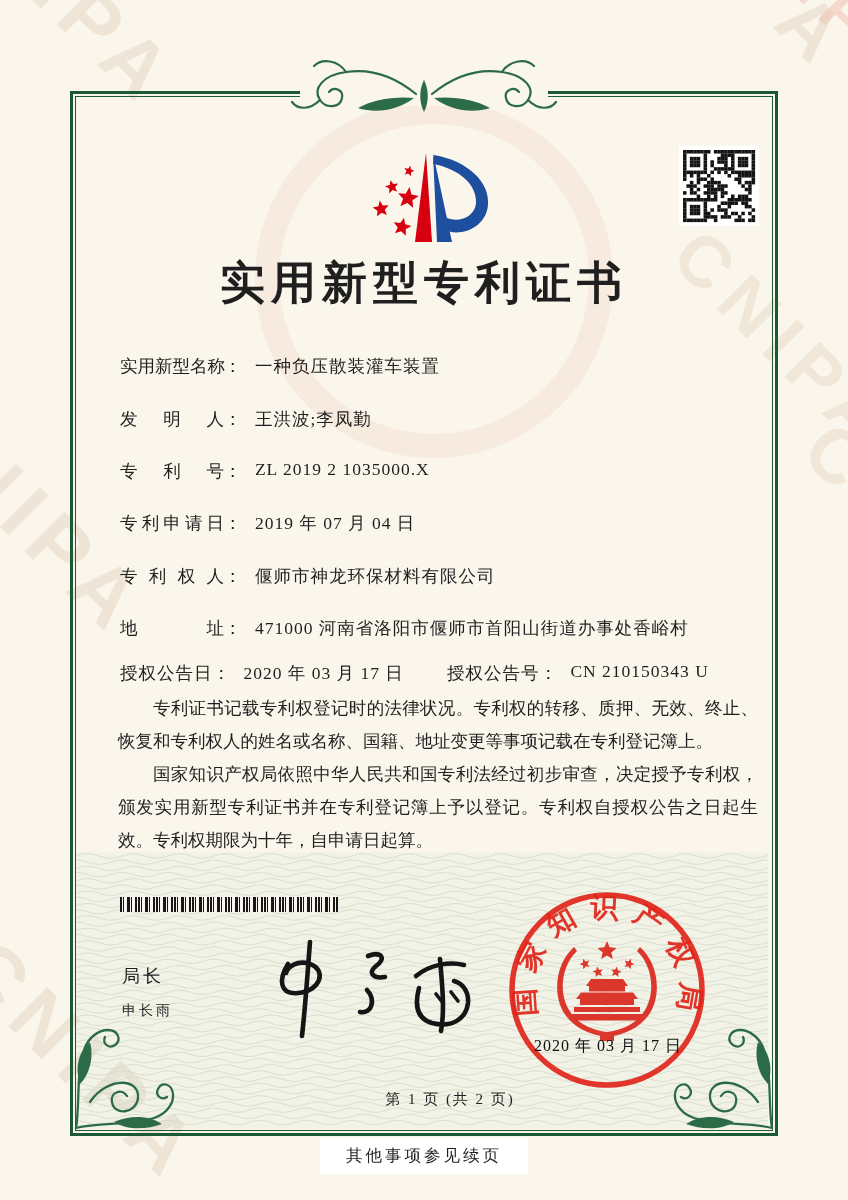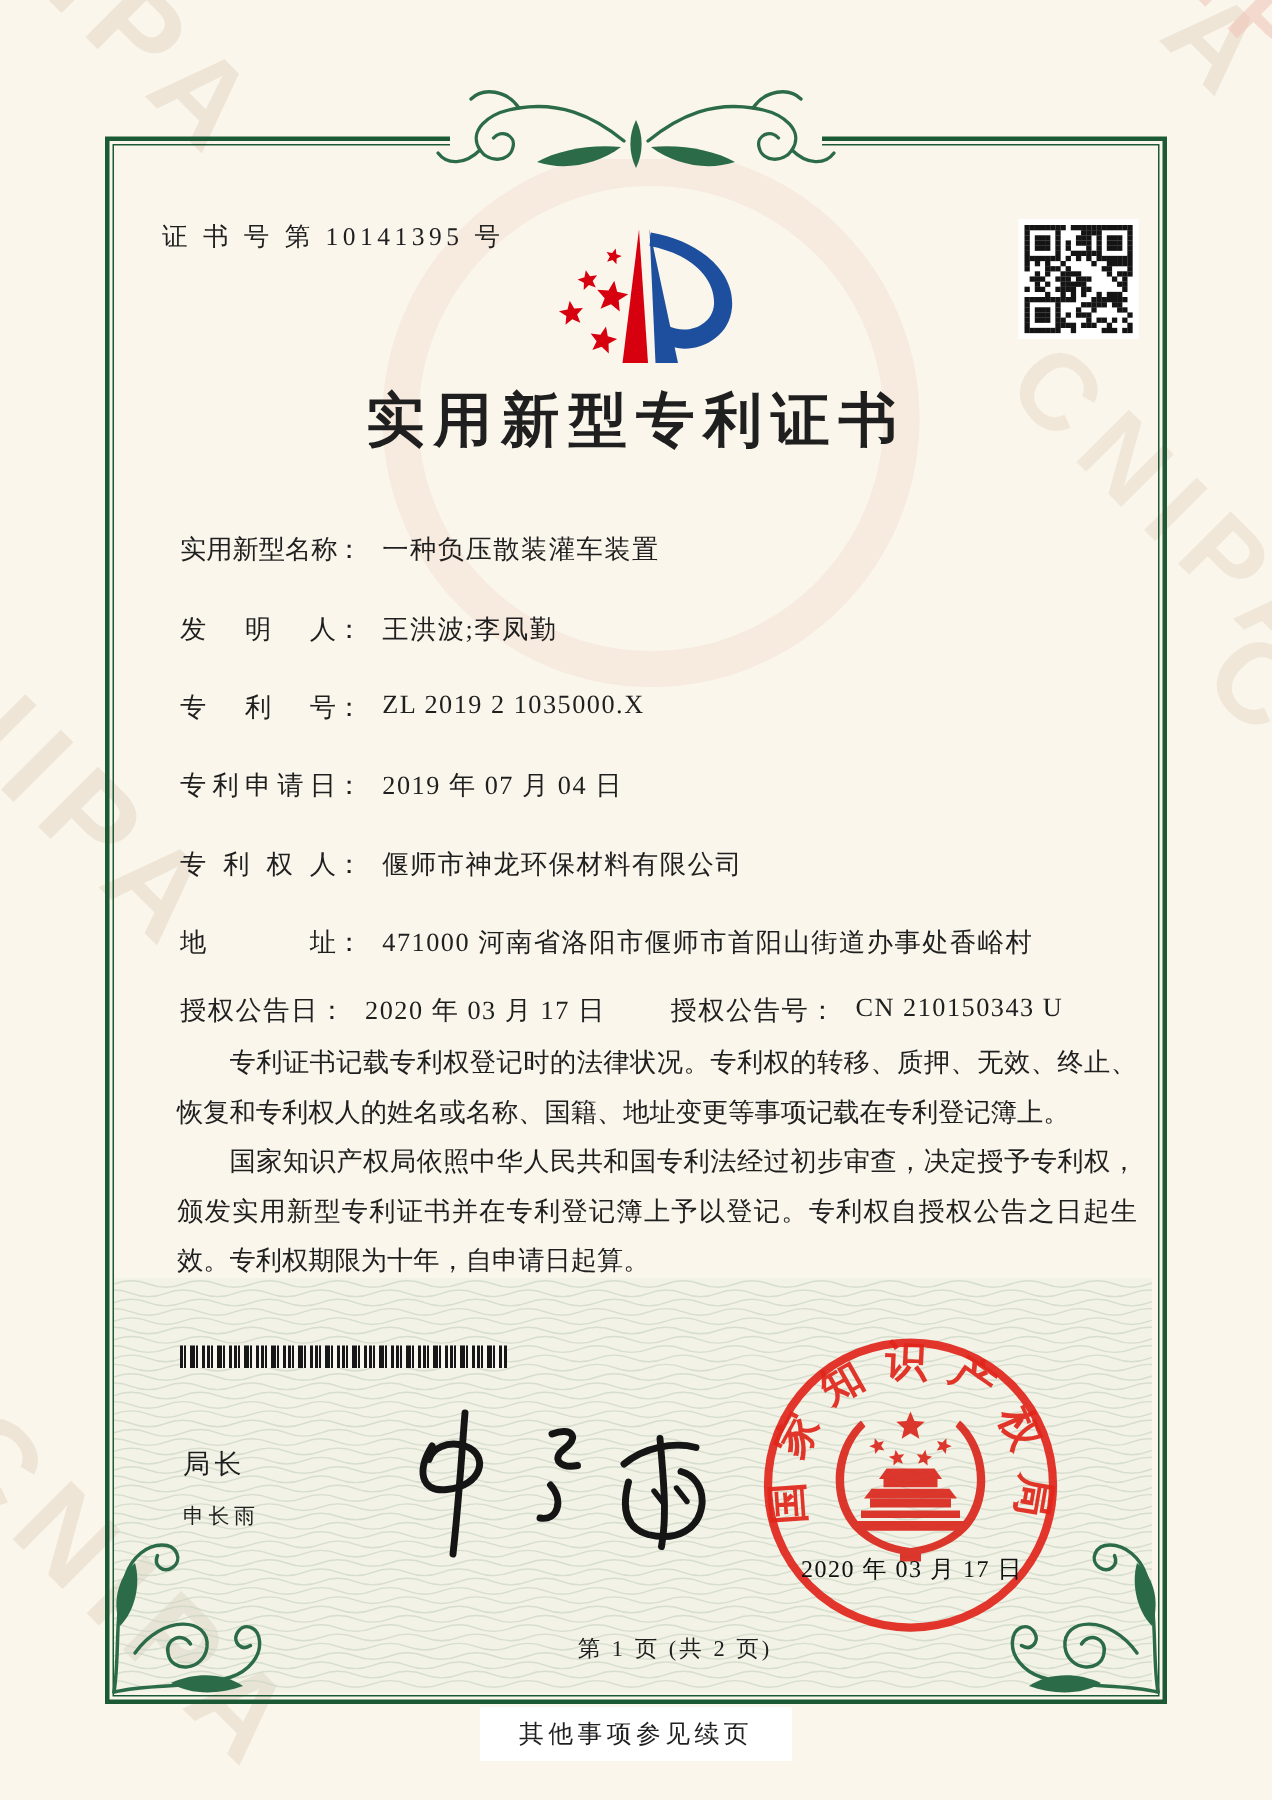--- a/index.html
+++ b/index.html
@@ -22,21 +22,21 @@
   .frame-inner{position:absolute;inset:2px;border:1px solid #1c5a36;}
   
   #waves{position:absolute;left:76px;top:852px;z-index:1;pointer-events:none;}
   .waves-tint{position:absolute;left:76px;top:852px;width:692px;height:276px;background:rgba(213,226,208,.22);z-index:1;pointer-events:none;}
   
   #ornaments{position:absolute;left:0;top:0;z-index:3;pointer-events:none;}
   
   .cert-no{position:absolute;left:108px;top:146px;font-size:17px;letter-spacing:3px;z-index:4;}
   #logo{position:absolute;left:352px;top:146px;z-index:4;}
   .qr-box{position:absolute;left:679px;top:146px;width:80px;height:80px;background:#fff;z-index:4;}
-  .title{position:absolute;left:70px;top:253px;width:708px;text-align:center;font-size:39px;
+  .title{position:absolute;left:70px;top:253px;width:708px;text-align:center;font-size:45px;
          font-weight:700;letter-spacing:6px;z-index:4;}
   .field-row{position:absolute;left:120px;right:80px;height:24px;font-size:17.5px;z-index:4;white-space:nowrap;}
   .flabel{display:inline-block;width:104px;text-align:justify;text-align-last:justify;vertical-align:top;}
   .fcolon{display:inline-block;vertical-align:top;}
   .fvalue{display:inline-block;margin-left:9px;letter-spacing:1px;vertical-align:top;}
   .grant2{position:absolute;left:327px;top:0;white-space:nowrap;}
   .glabel{display:inline-block;letter-spacing:1px;}
   .paras{position:absolute;left:118px;top:692px;width:640px;z-index:4;font-size:17.5px;line-height:33px;text-align:justify;}
   .paras p{margin:0;text-indent:2em;}
   .barcode{position:absolute;left:120px;top:897px;width:218px;height:15px;z-index:4;
@@ -136,21 +136,20 @@
         <path d="M76,1128 C80,1104 76,1074 84,1050 C88,1038 98,1030 108,1030 C118,1030 122,1040 115,1045 C109,1049 102,1044 105,1037"></path>
         <path d="M76,1128 C100,1122 130,1126 154,1118 C166,1114 174,1104 173,1094 C172,1084 162,1081 158,1089 C155,1095 161,1101 167,1097"></path>
         <path d="M90,1102 C108,1076 140,1078 138,1098 C136,1114 114,1116 112,1102 C110,1092 122,1088 127,1096"></path>
         <path d="M80,1084 C74,1066 80,1050 90,1042 C94,1056 90,1074 80,1084 Z" fill="#2c6b48" stroke="none"></path>
         <path d="M114,1122 C132,1114 150,1116 162,1124 C146,1130 126,1130 114,1122 Z" fill="#2c6b48" stroke="none"></path>
       </g>
       <use href="#cornerScroll" transform="translate(848,0) scale(-1,1)"></use>
     </g>
   </svg>
 
-  <div class="cert-no">证 书 号 第 10141395 号</div>
 
   <svg id="logo" width="150" height="106" viewBox="0 0 150 106">
     <polygon points="74,7 80,96 63,96" fill="#d6000f"></polygon>
     <polygon points="81,7 85,96 100,96" fill="#1d4f9e"></polygon>
     <path d="M82,9 C116,15 138,36 136,59 C134,83 106,92 91,83 L93,71 C106,78 123,71 124,57 C125,39 108,23 81,18 Z" fill="#1d4f9e"></path>
     <g id="logo-stars" fill="#d6000f">
         <path d="M58.42,19.69L58.92,23.44L62.49,24.71L59.08,26.35L58.97,30.13L56.36,27.39L52.73,28.46L54.53,25.13L52.39,22.00L56.11,22.69Z" fill="#d6000f"></path>
         <path d="M38.54,34.15L41.28,38.12L46.06,37.50L43.13,41.33L45.20,45.68L40.65,44.08L37.15,47.39L37.27,42.58L33.04,40.27L37.66,38.89Z" fill="#d6000f"></path>
         <path d="M57.53,41.11L59.44,48.44L66.83,50.09L60.45,54.17L61.16,61.71L55.31,56.90L48.36,59.91L51.13,52.86L46.11,47.18L53.68,47.63Z" fill="#d6000f"></path>
         <path d="M27.82,54.58L30.80,59.62L36.64,59.27L32.77,63.66L34.90,69.11L29.53,66.79L25.01,70.51L25.56,64.68L20.63,61.52L26.34,60.25Z" fill="#d6000f"></path>

